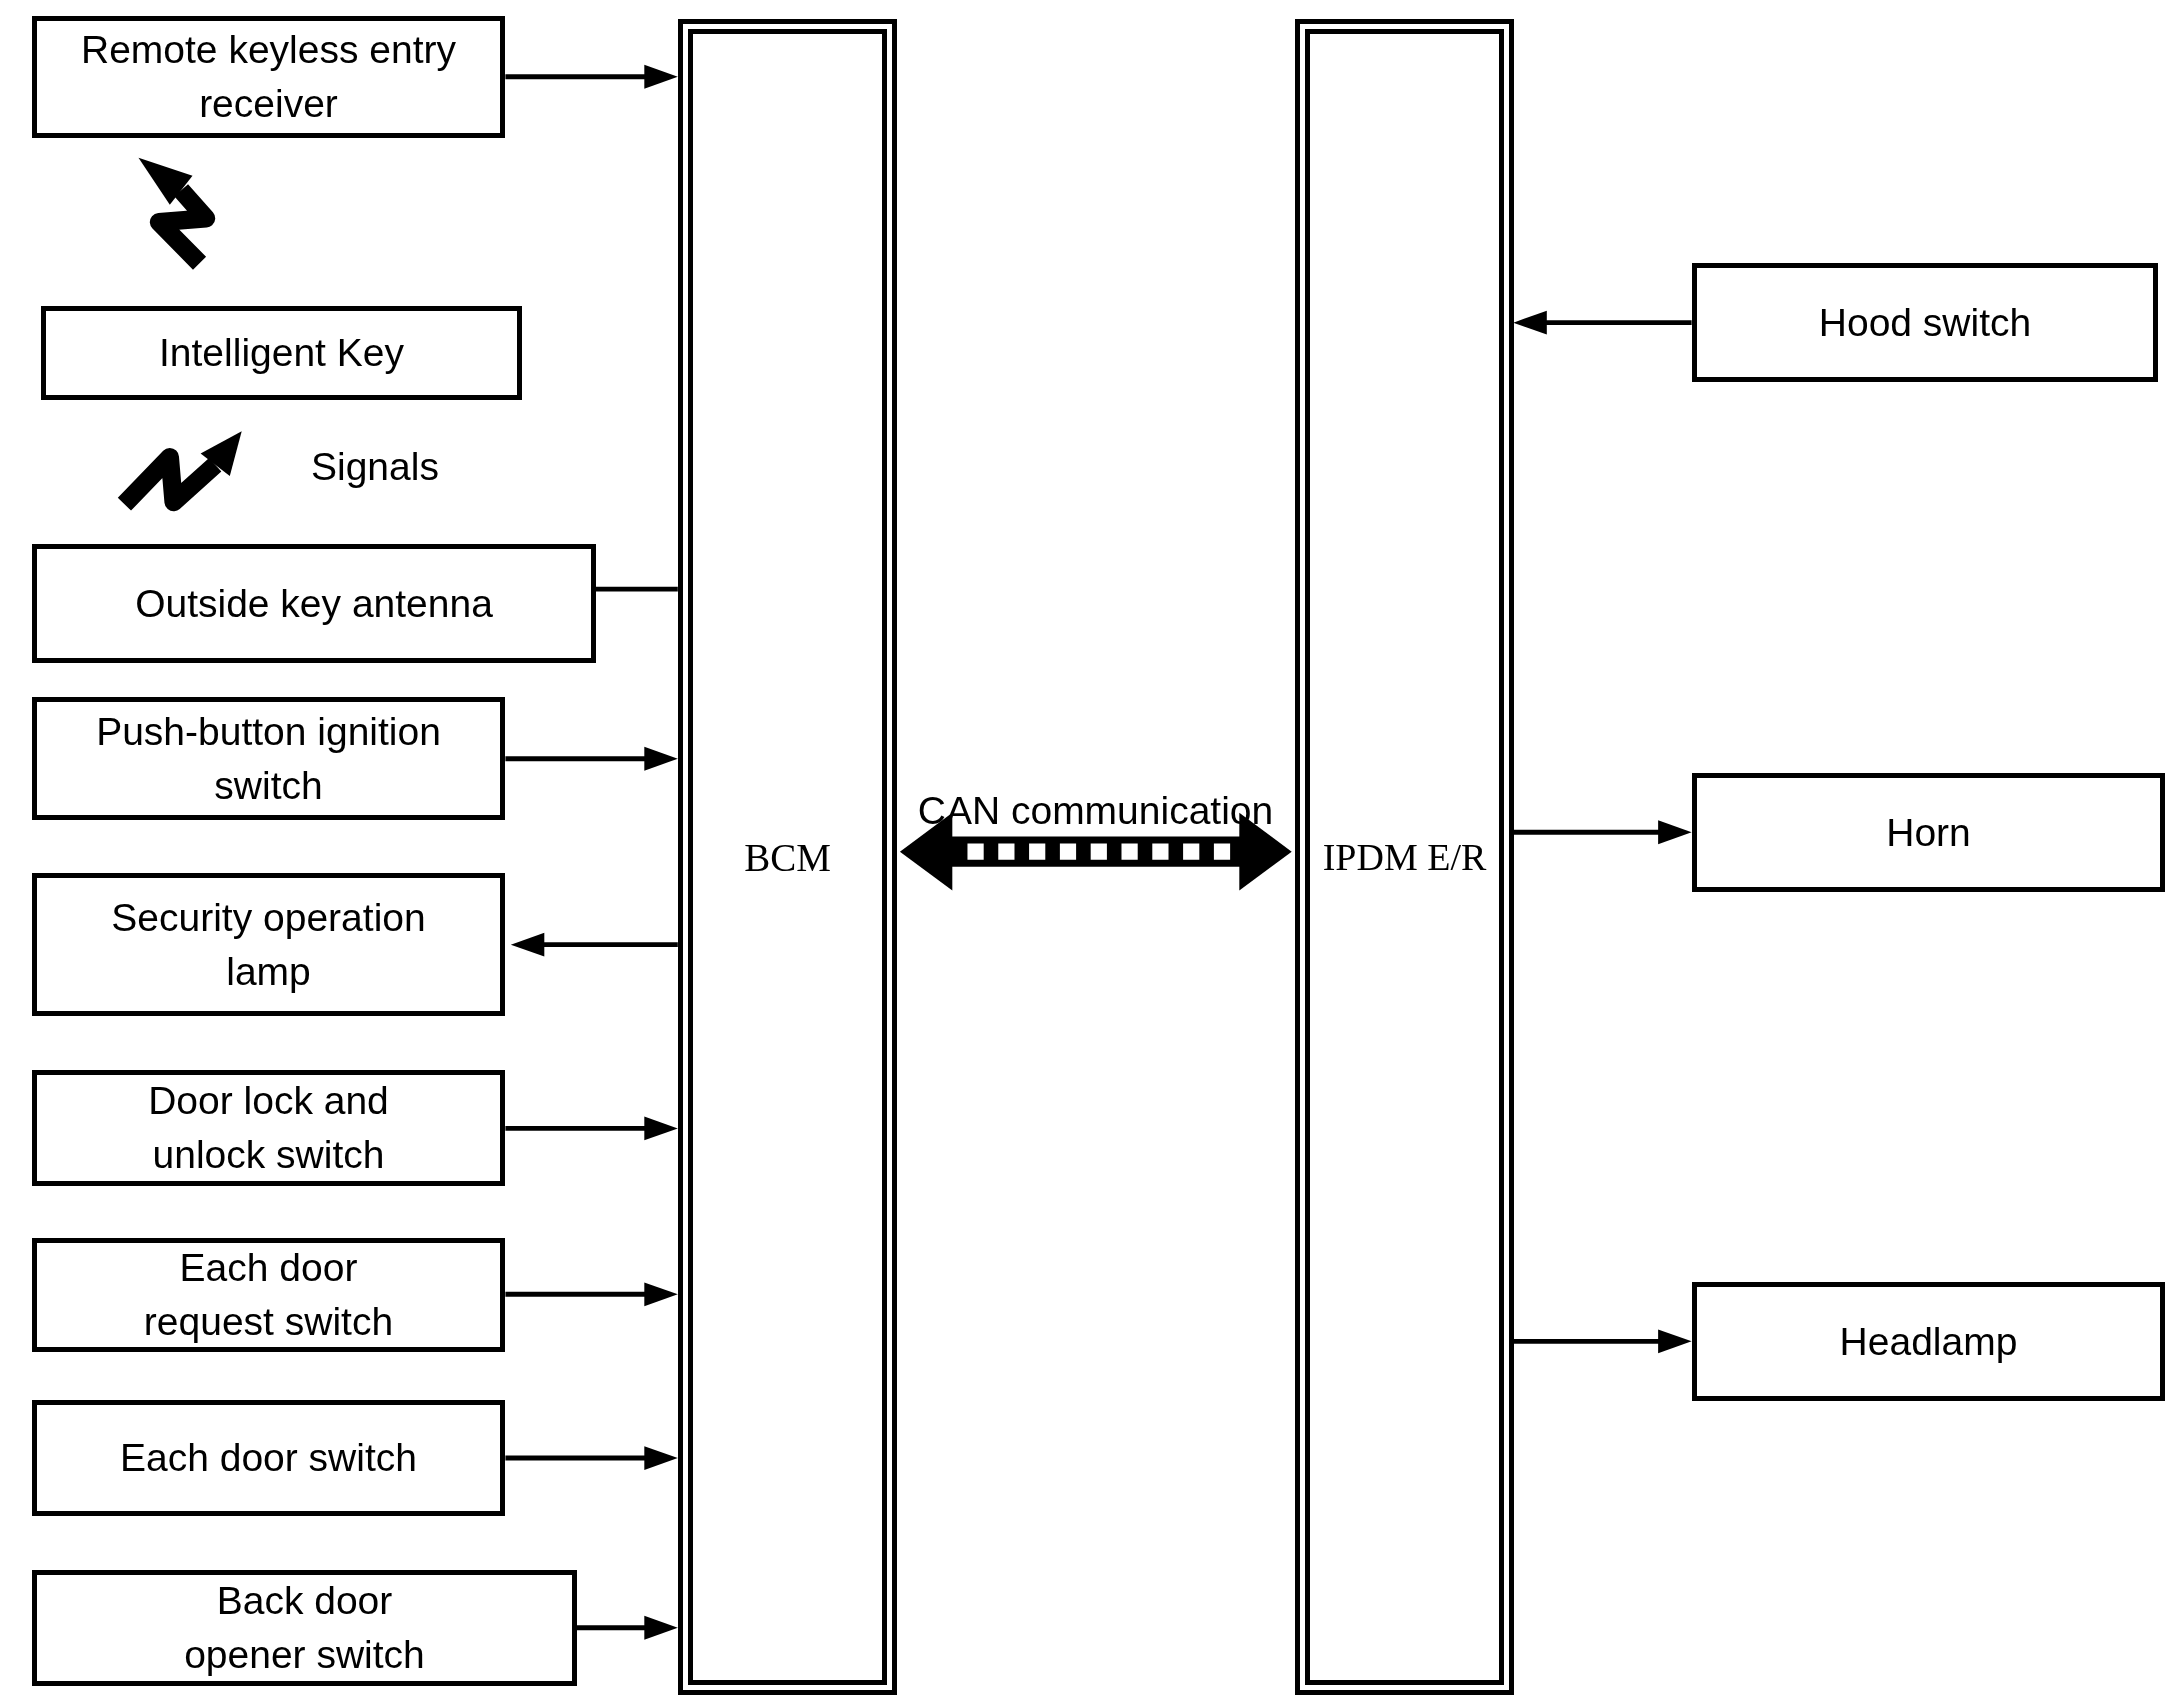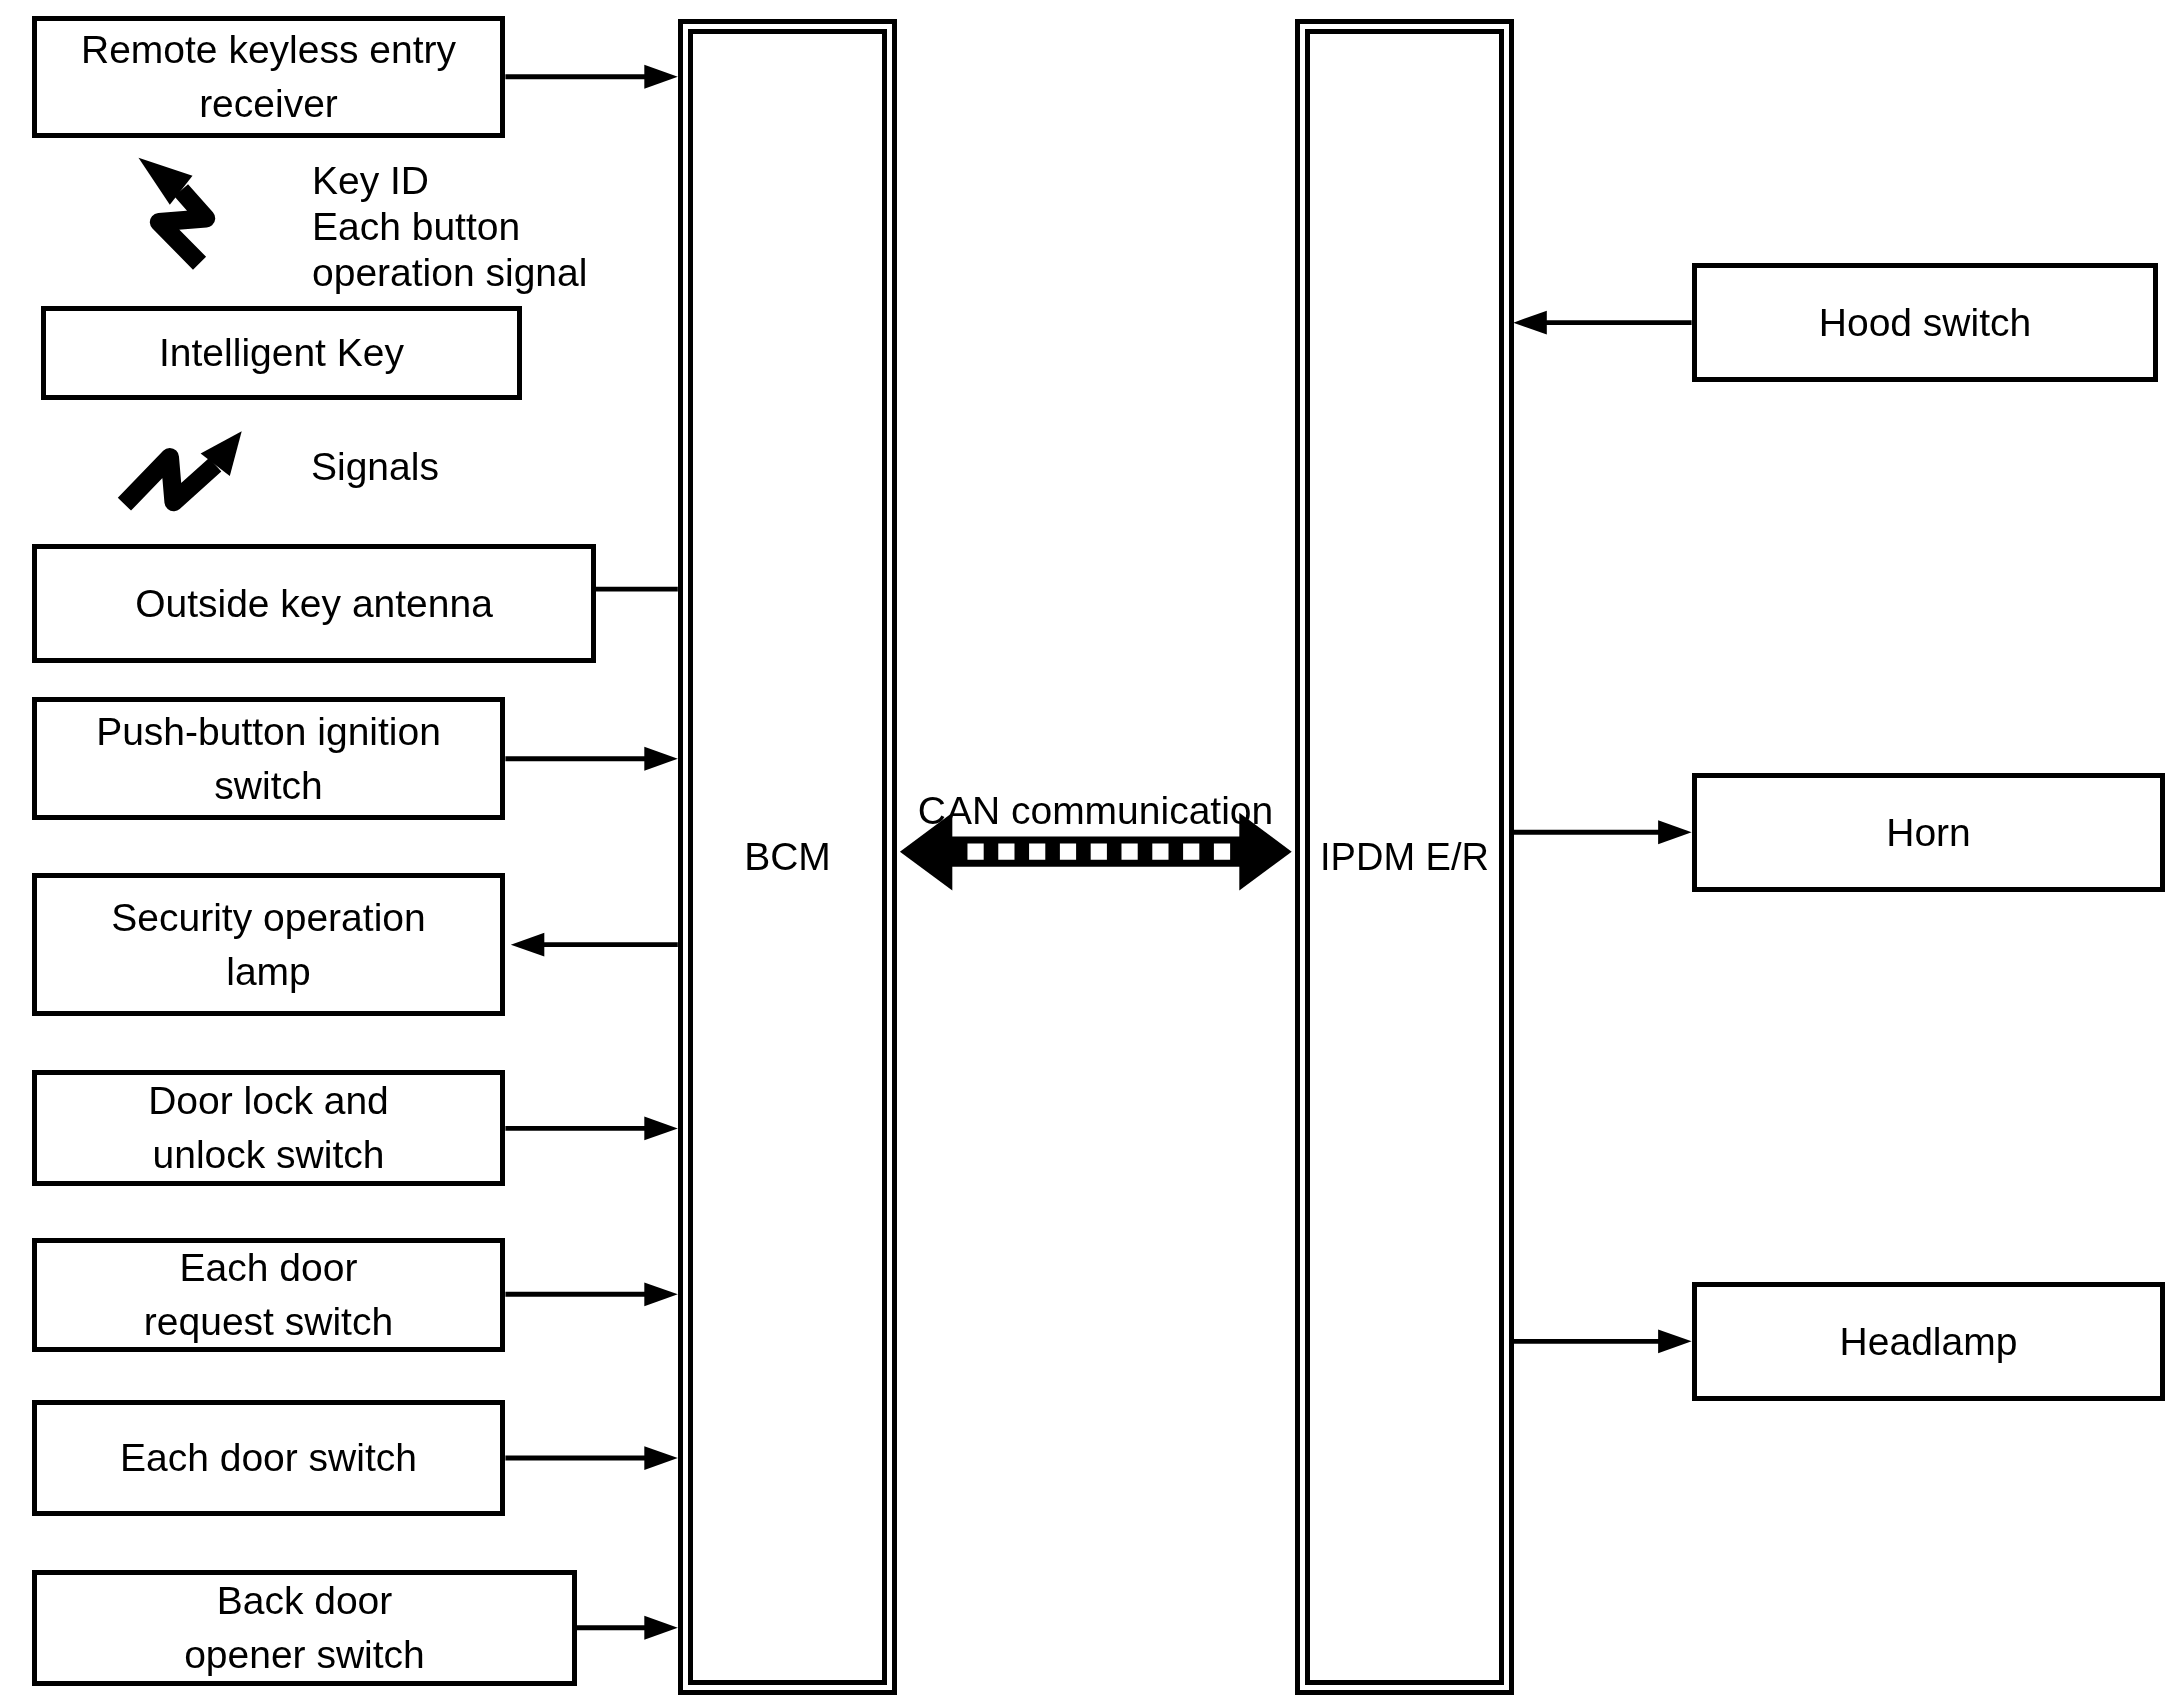--- a/index.html
+++ b/index.html
@@ -39,21 +39,21 @@
   .r2 { left: 1692px; top: 773px; width: 473px; height: 119px; }
   .r3 { left: 1692px; top: 1282px; width: 473px; height: 119px; }
 
   
   .tall {
     position: absolute;
     box-sizing: border-box;
     border: 5.4px solid #000000;
     background: #ffffff;
     display: flex; align-items: center; justify-content: center;
-    text-align: center; color: #000000;
+    text-align: center; color: #000000; font-family: Liberation Serif, serif;
   }
   .tall-inner {
     position: absolute;
     left: 5.4px; top: 5.4px; right: 5.4px; bottom: 5.4px;
     border: 5.4px solid #000000;
   }
   .tall .module-label { position: relative; z-index: 2; font-size: 39px; }
   #bcm  { left: 678px; top: 19px; width: 219px; height: 1676px; }
   #ipdm { left: 1295px; top: 19px; width: 219px; height: 1676px; }
   #ipdm .module-label { font-size: 38px; }
@@ -182,20 +182,17 @@
   <div class="node r1">
     <span class="node-label">Hood switch</span>
   </div>
   <div class="node r2">
     <span class="node-label">Horn</span>
   </div>
   <div class="node r3">
     <span class="node-label">Headlamp</span>
   </div>
 
-  <div class="ann ann-keyid">Key ID
-Each button
-operation signal</div>
   <div class="ann ann-signals">Signals</div>
   <div class="ann ann-can">CAN communication</div>
 
 </div>
 
 
 </body></html>

